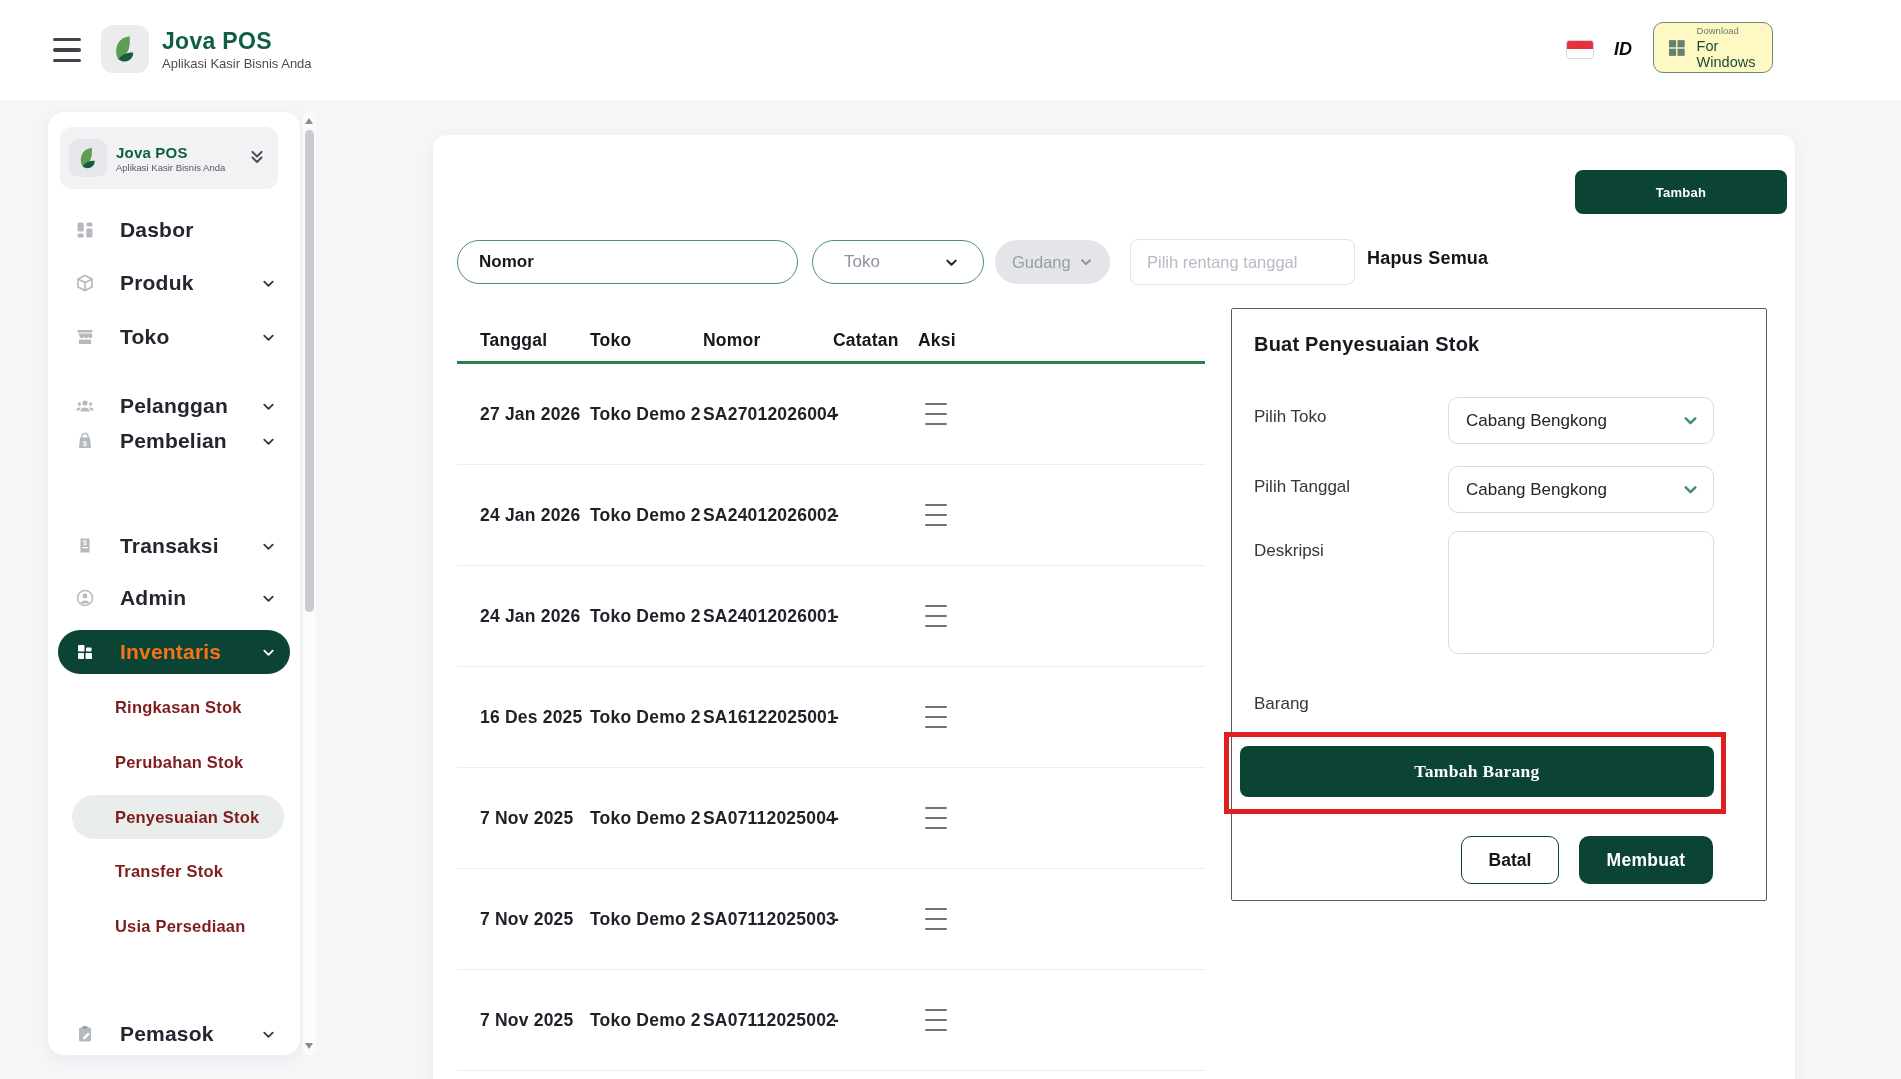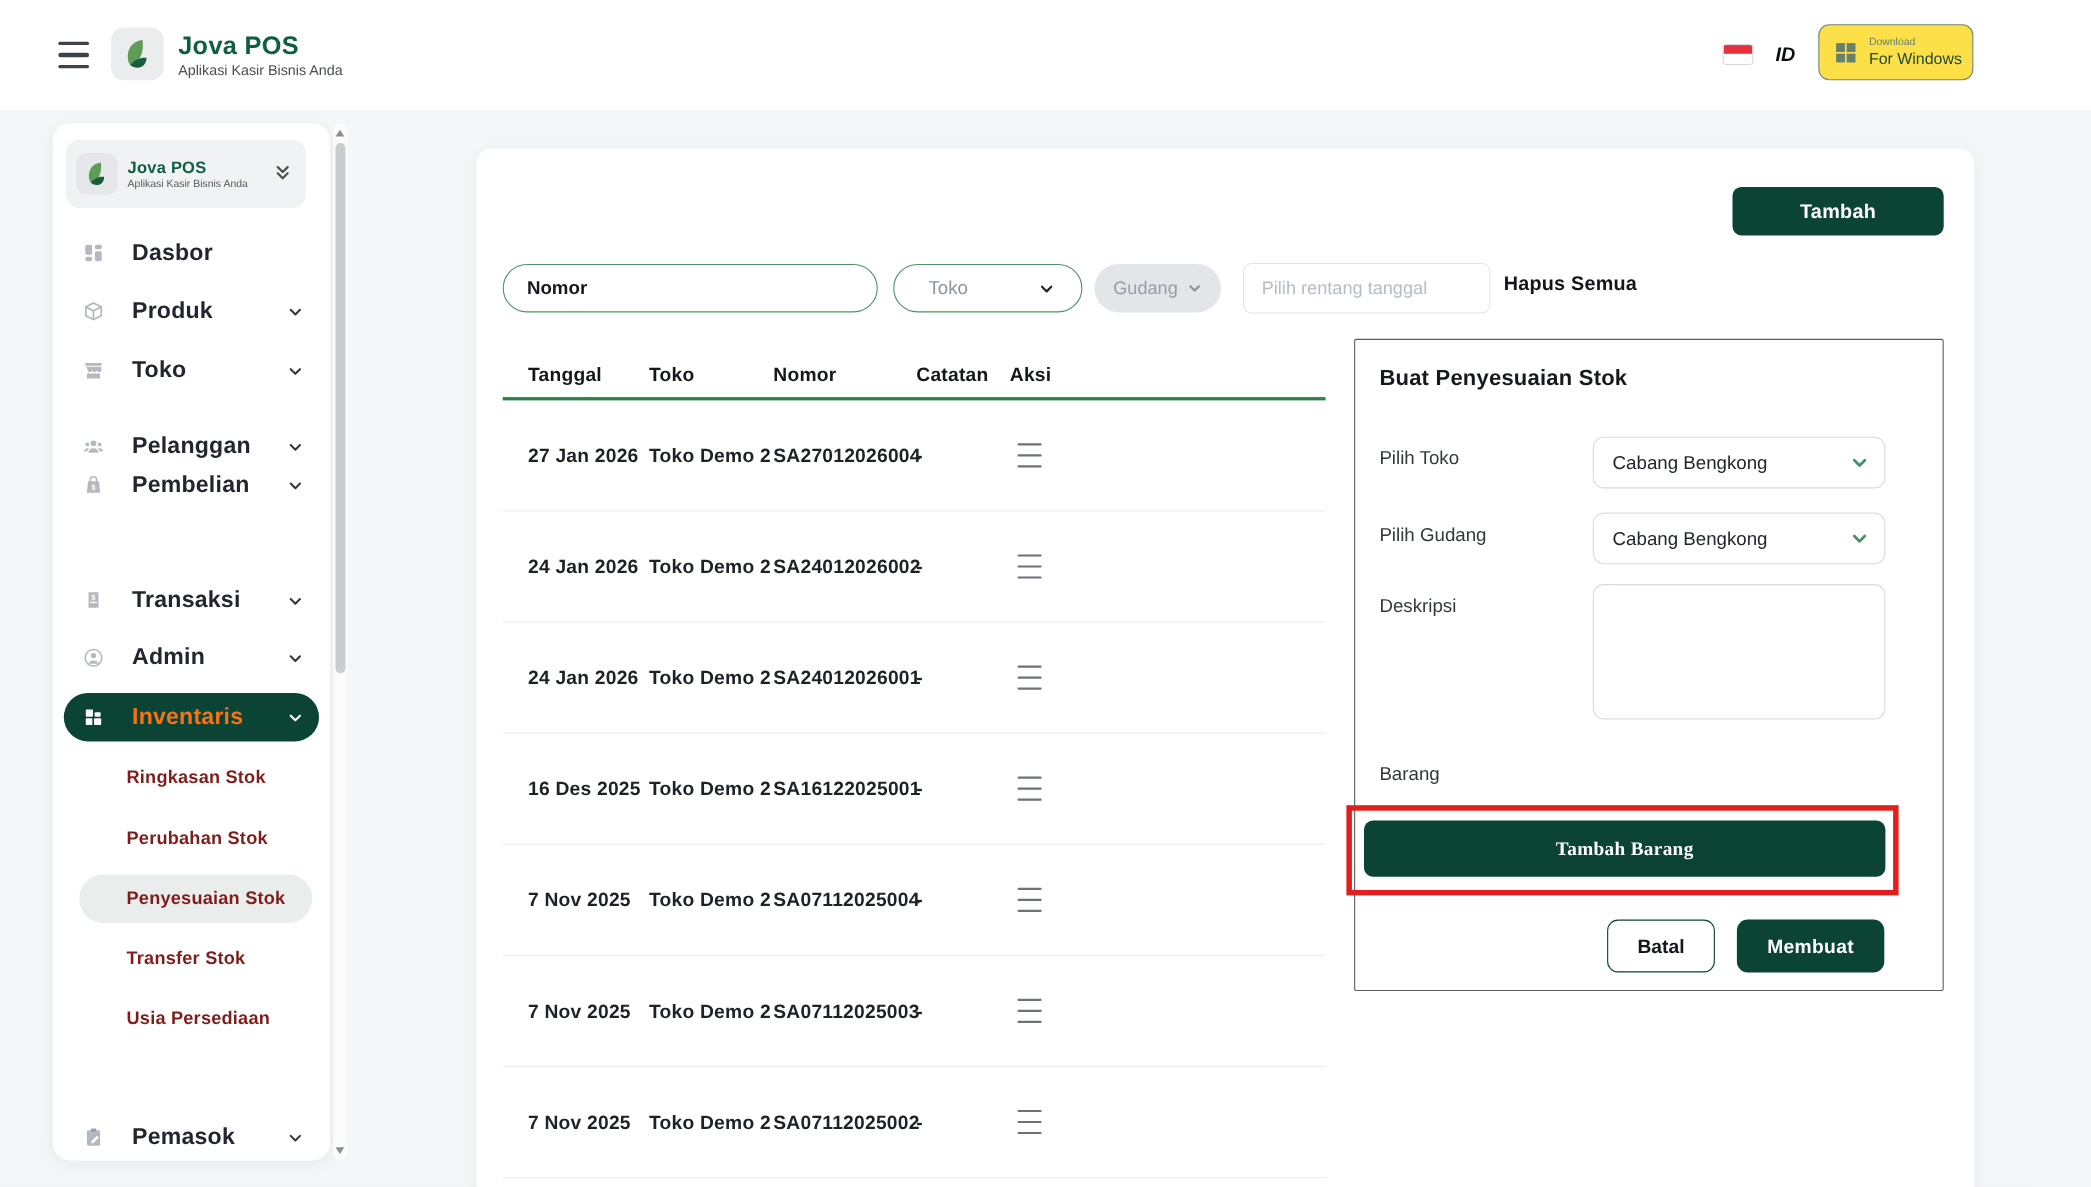--- a/index.html
+++ b/index.html
@@ -17,21 +17,21 @@
   .brand-text { margin-left:13px; }
   .brand-title { font-size:23px; font-weight:800; color:#0e5e41; letter-spacing:.3px; line-height:26px; }
   .brand-sub { font-size:13px; color:#4a4d52; margin-top:2px; }
 
   .lang-switch { position:absolute; left:1566px; top:30px; height:38px; display:flex; align-items:center; gap:20px; cursor:pointer;font-style:italic; }
   .flag { width:28px; height:19px; border-radius:3px; border:1px solid #d4d7db; overflow:hidden; }
   .flag .t { height:50%; background:#e8303c; } .flag .b { height:50%; background:#ffffff; }
   .lang-label { font-size:18px; font-weight:600; color:#0a0d12; }
   .chev-sm { width:13px; height:13px; color:#15181d; }
 
-  .dl-btn { position:absolute; left:1653px; top:22px; width:141px; height:51px; border:1px solid #6a8a78; border-radius:10px; background:#fde047; display:flex; align-items:center; padding-left:13px; cursor:pointer; }
+  .dl-btn { position:absolute; left:1653px; top:22px; width:120px; height:51px; border:1px solid #6a8a78; border-radius:10px; background:#fef9c3; display:flex; align-items:center; padding-left:13px; cursor:pointer; }
   .dl-btn svg { width:22px; height:22px; }
   .dl-text { margin-left:10px; display:flex; flex-direction:column; }
   .dl-small { font-size:9.5px; color:#5f7f6e; }
   .dl-big { font-size:14.5px; color:#1d4a36; margin-top:2px; }
 
   
   .sidebar { position:absolute; left:48px; top:112px; width:252px; height:943px; background:#ffffff; border-radius:16px; box-shadow:0 4px 16px rgba(25,39,52,.06); }
   .side-logo-card { position:absolute; left:12px; top:15px; width:218px; height:62px; background:#f1f2f4; border-radius:12px; display:flex; align-items:center; padding-left:9px; }
   .mini-tile { width:38px; height:38px; border-radius:10px; background:#e6e7ea; display:flex; align-items:center; justify-content:center; }
   .mini-tile svg { width:26px; height:26px; }
@@ -56,21 +56,21 @@
   .side-scroll { position:absolute; left:303px; top:112px; width:13px; height:943px; background:#fbfbfc; border-radius:6px; }
   .sb-arrow { position:absolute; left:2px; width:0; height:0; border-left:4.5px solid transparent; border-right:4.5px solid transparent; cursor:pointer; }
   .sb-up { top:6px; border-bottom:6px solid #8a8d91; }
   .sb-down { bottom:6px; border-top:6px solid #8a8d91; }
   .sb-thumb { position:absolute; left:2px; top:18px; width:9px; height:482px; background:#c9cbce; border-radius:5px; cursor:pointer; }
 
   
   .main { position:absolute; left:433px; top:135px; width:1362px; height:1000px; background:#ffffff; border-radius:14px; box-shadow:0 4px 16px rgba(25,39,52,.05); }
 
   .btn-primary { background:#0b4334; color:#ffffff; border:none; border-radius:8px; font-weight:700; font-family:inherit; cursor:pointer; letter-spacing:.3px; }
-  .tambah-btn { position:absolute; left:1142px; top:35px; width:192px; height:44px; font-size:18px; }
+  .tambah-btn { position:absolute; left:1142px; top:35px; width:212px; height:44px; font-size:13px; }
 
   
   .pill { position:absolute; top:105px; height:44px; border-radius:22px; display:flex; align-items:center; }
   .pill-search { left:24px; width:341px; border:1.5px solid #4e9368; padding-left:21px; }
   .pill-search .cat { font-size:17px; font-weight:600; color:#16181d; }
   .pill-search .chev { width:14px; height:14px; color:#16181d; margin-left:10px; }
   .caret { width:1.5px; height:24px; background:#3c4046; margin-left:32px; }
   .pill-search input { border:none; outline:none; flex:1; height:36px; margin-right:14px; font-size:16px; font-family:inherit; background:transparent; }
   .pill-toko { left:379px; width:172px; border:1.5px solid #4e9368; justify-content:space-between; padding:0 24px 0 31px; cursor:pointer; }
   .pill-toko .txt { font-size:17px; color:#8d939c; }
@@ -444,21 +444,21 @@
       <div class="panel-title">Buat Penyesuaian Stok</div>
 
       <div class="f-label" style="top:98px">Pilih Toko</div>
       <div class="sel" style="top:88px">
         <span class="val">Cabang Bengkong</span>
         <svg class="chev" viewBox="0 0 16 16" fill="none" stroke="currentColor" stroke-width="2.4" stroke-linecap="round" stroke-linejoin="round">
             <path d="M3.5 6l4.5 4.5L12.5 6"></path>
           </svg>
       </div>
 
-      <div class="f-label" style="top:168px">Pilih Gudang</div>
+      <div class="f-label" style="top:168px">Pilih Tanggal</div>
       <div class="sel" style="top:157px">
         <span class="val">Cabang Bengkong</span>
         <svg class="chev" viewBox="0 0 16 16" fill="none" stroke="currentColor" stroke-width="2.4" stroke-linecap="round" stroke-linejoin="round">
             <path d="M3.5 6l4.5 4.5L12.5 6"></path>
           </svg>
       </div>
 
       <div class="f-label" style="top:232px">Deskripsi</div>
       <textarea class="desc-area" style=""></textarea>
 

